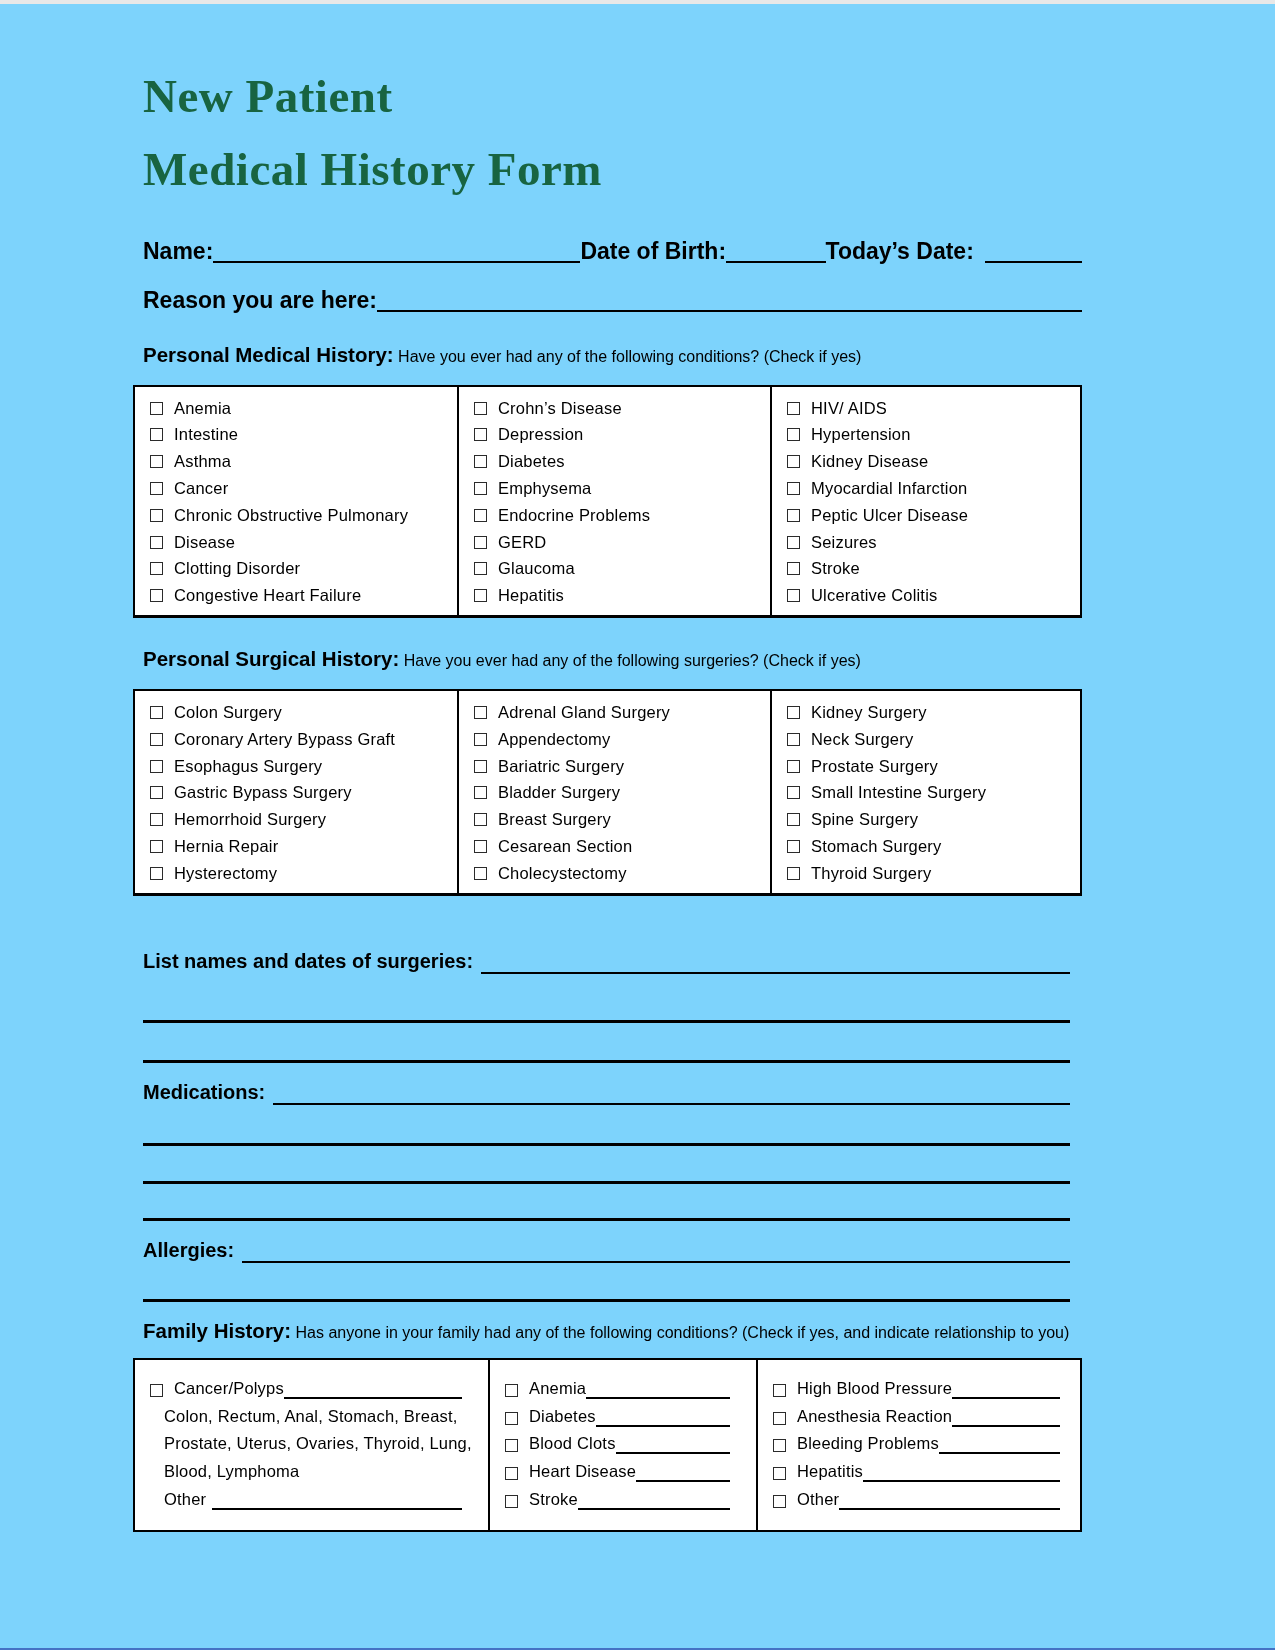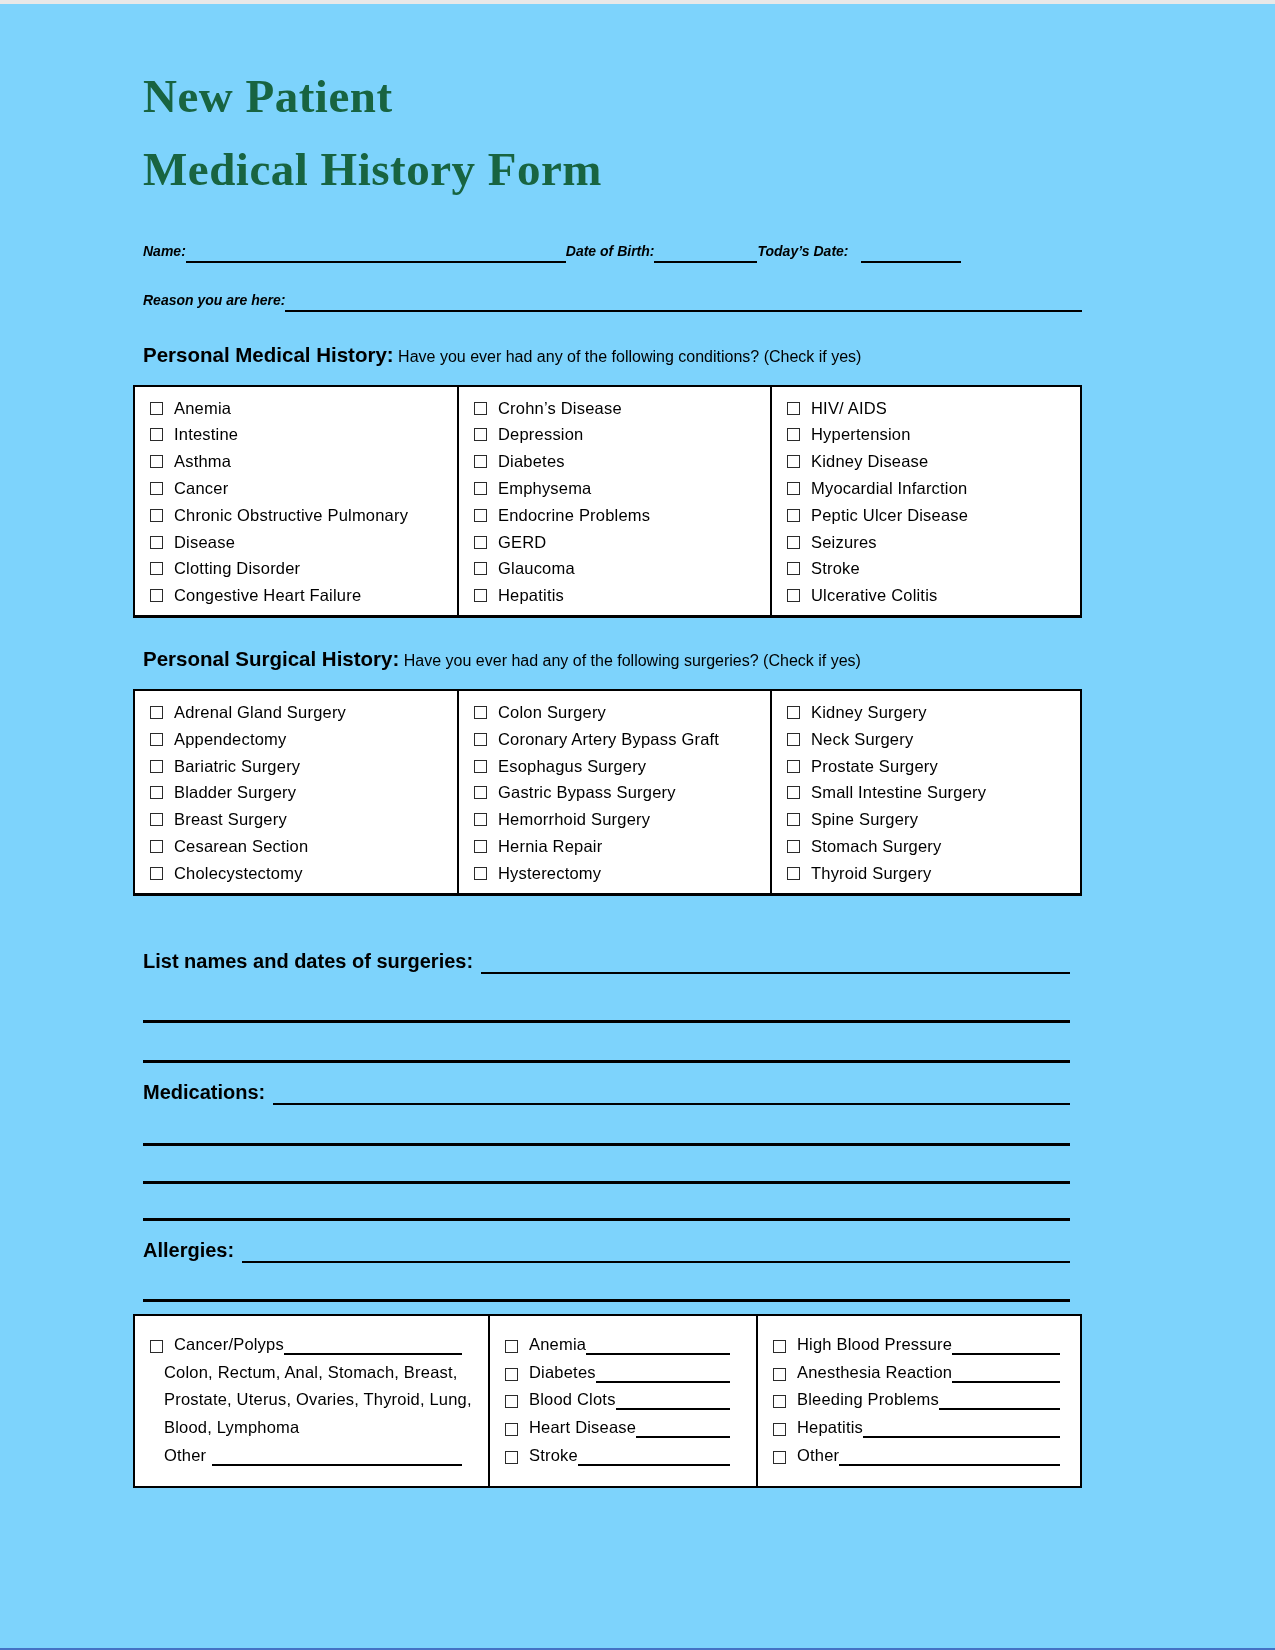--- a/index.html
+++ b/index.html
@@ -14,21 +14,21 @@
   .title {
     margin:56px 0 0 10px;
     font-family:"Liberation Serif", serif;
     font-weight:bold;
     font-size:47px;
     line-height:1.55;
     color:#186441;
     letter-spacing:0.5px;
   }
 
-  .field-row { display:flex; align-items:flex-end; margin:34px 0 0 10px; font-size:14px; font-weight:bold; line-height:23px; white-space:nowrap;font-style:italic; }
+  .field-row { display:flex; align-items:flex-end; margin:34px 0 0 10px; font-size:23px; font-weight:bold; line-height:23px; white-space:nowrap; }
   .wline { border-bottom:2.6px solid #000; height:23px; }
   .name-line  { width:380px; }
   .dob-line   { width:103px; }
   .gap        { width:12px; }
   .today-line { width:100px; }
   .grow { flex:1 1 auto; }
 
   .sec { margin:30px 0 0 10px; font-size:16px; line-height:26px; }
   .sec .sec-h { font-size:20.5px; font-weight:bold;text-align:right; }
 
@@ -217,20 +217,57 @@
 
     <div class="sec" style="margin-top:28px;">
       <span class="sec-h">Personal Surgical History:</span><span> Have you ever had any of the following surgeries? (Check if yes)</span>
     </div>
 
     <div class="ctable t12">
       <div class="cell">
 
           <div class="crow">
             <span class="cb"></span>
+            <span>Colon Surgery</span>
+          </div>
+
+          <div class="crow">
+            <span class="cb"></span>
+            <span>Coronary Artery Bypass Graft</span>
+          </div>
+
+          <div class="crow">
+            <span class="cb"></span>
+            <span>Esophagus Surgery</span>
+          </div>
+
+          <div class="crow">
+            <span class="cb"></span>
+            <span>Gastric Bypass Surgery</span>
+          </div>
+
+          <div class="crow">
+            <span class="cb"></span>
+            <span>Hemorrhoid Surgery</span>
+          </div>
+
+          <div class="crow">
+            <span class="cb"></span>
+            <span>Hernia Repair</span>
+          </div>
+
+          <div class="crow">
+            <span class="cb"></span>
+            <span>Hysterectomy</span>
+          </div>
+        </div>
+      <div class="cell">
+
+          <div class="crow">
+            <span class="cb"></span>
             <span>Adrenal Gland Surgery</span>
           </div>
 
           <div class="crow">
             <span class="cb"></span>
             <span>Appendectomy</span>
           </div>
 
           <div class="crow">
             <span class="cb"></span>
@@ -248,57 +285,20 @@
           </div>
 
           <div class="crow">
             <span class="cb"></span>
             <span>Cesarean Section</span>
           </div>
 
           <div class="crow">
             <span class="cb"></span>
             <span>Cholecystectomy</span>
-          </div>
-        </div>
-      <div class="cell">
-
-          <div class="crow">
-            <span class="cb"></span>
-            <span>Colon Surgery</span>
-          </div>
-
-          <div class="crow">
-            <span class="cb"></span>
-            <span>Coronary Artery Bypass Graft</span>
-          </div>
-
-          <div class="crow">
-            <span class="cb"></span>
-            <span>Esophagus Surgery</span>
-          </div>
-
-          <div class="crow">
-            <span class="cb"></span>
-            <span>Gastric Bypass Surgery</span>
-          </div>
-
-          <div class="crow">
-            <span class="cb"></span>
-            <span>Hemorrhoid Surgery</span>
-          </div>
-
-          <div class="crow">
-            <span class="cb"></span>
-            <span>Hernia Repair</span>
-          </div>
-
-          <div class="crow">
-            <span class="cb"></span>
-            <span>Hysterectomy</span>
           </div>
         </div>
       <div class="cell">
 
           <div class="crow">
             <span class="cb"></span>
             <span>Kidney Surgery</span>
           </div>
 
           <div class="crow">
@@ -347,20 +347,23 @@
     <div class="rule" style="margin-top:38px;"></div>
     <div class="rule" style="margin-top:35px;"></div>
     <div class="rule" style="margin-top:34px;"></div>
 
     <div class="inline-label-row bold" style="margin-top:16px;">
       <span>Allergies:</span>
       <span class="iline"></span>
     </div>
     <div class="rule" style="margin-top:36px;"></div>
 
+    <div class="sec" style="margin-top:16px;">
+      <span class="sec-h">Family History:</span><span> Has anyone in your family had any of the following conditions? (Check if yes, and indicate relationship to you)</span>
+    </div>
 
     <div class="ctable t3" style="margin-top:12px; border-bottom-width:2.5px;">
       <div class="cell3">
         <div class="frow">
           <span class="cb"></span>
           <span>Cancer/Polyps</span>
           <span class="fline"></span>
         </div>
         <div class="frow indent">
           <span>Colon, Rectum, Anal, Stomach, Breast,</span>

